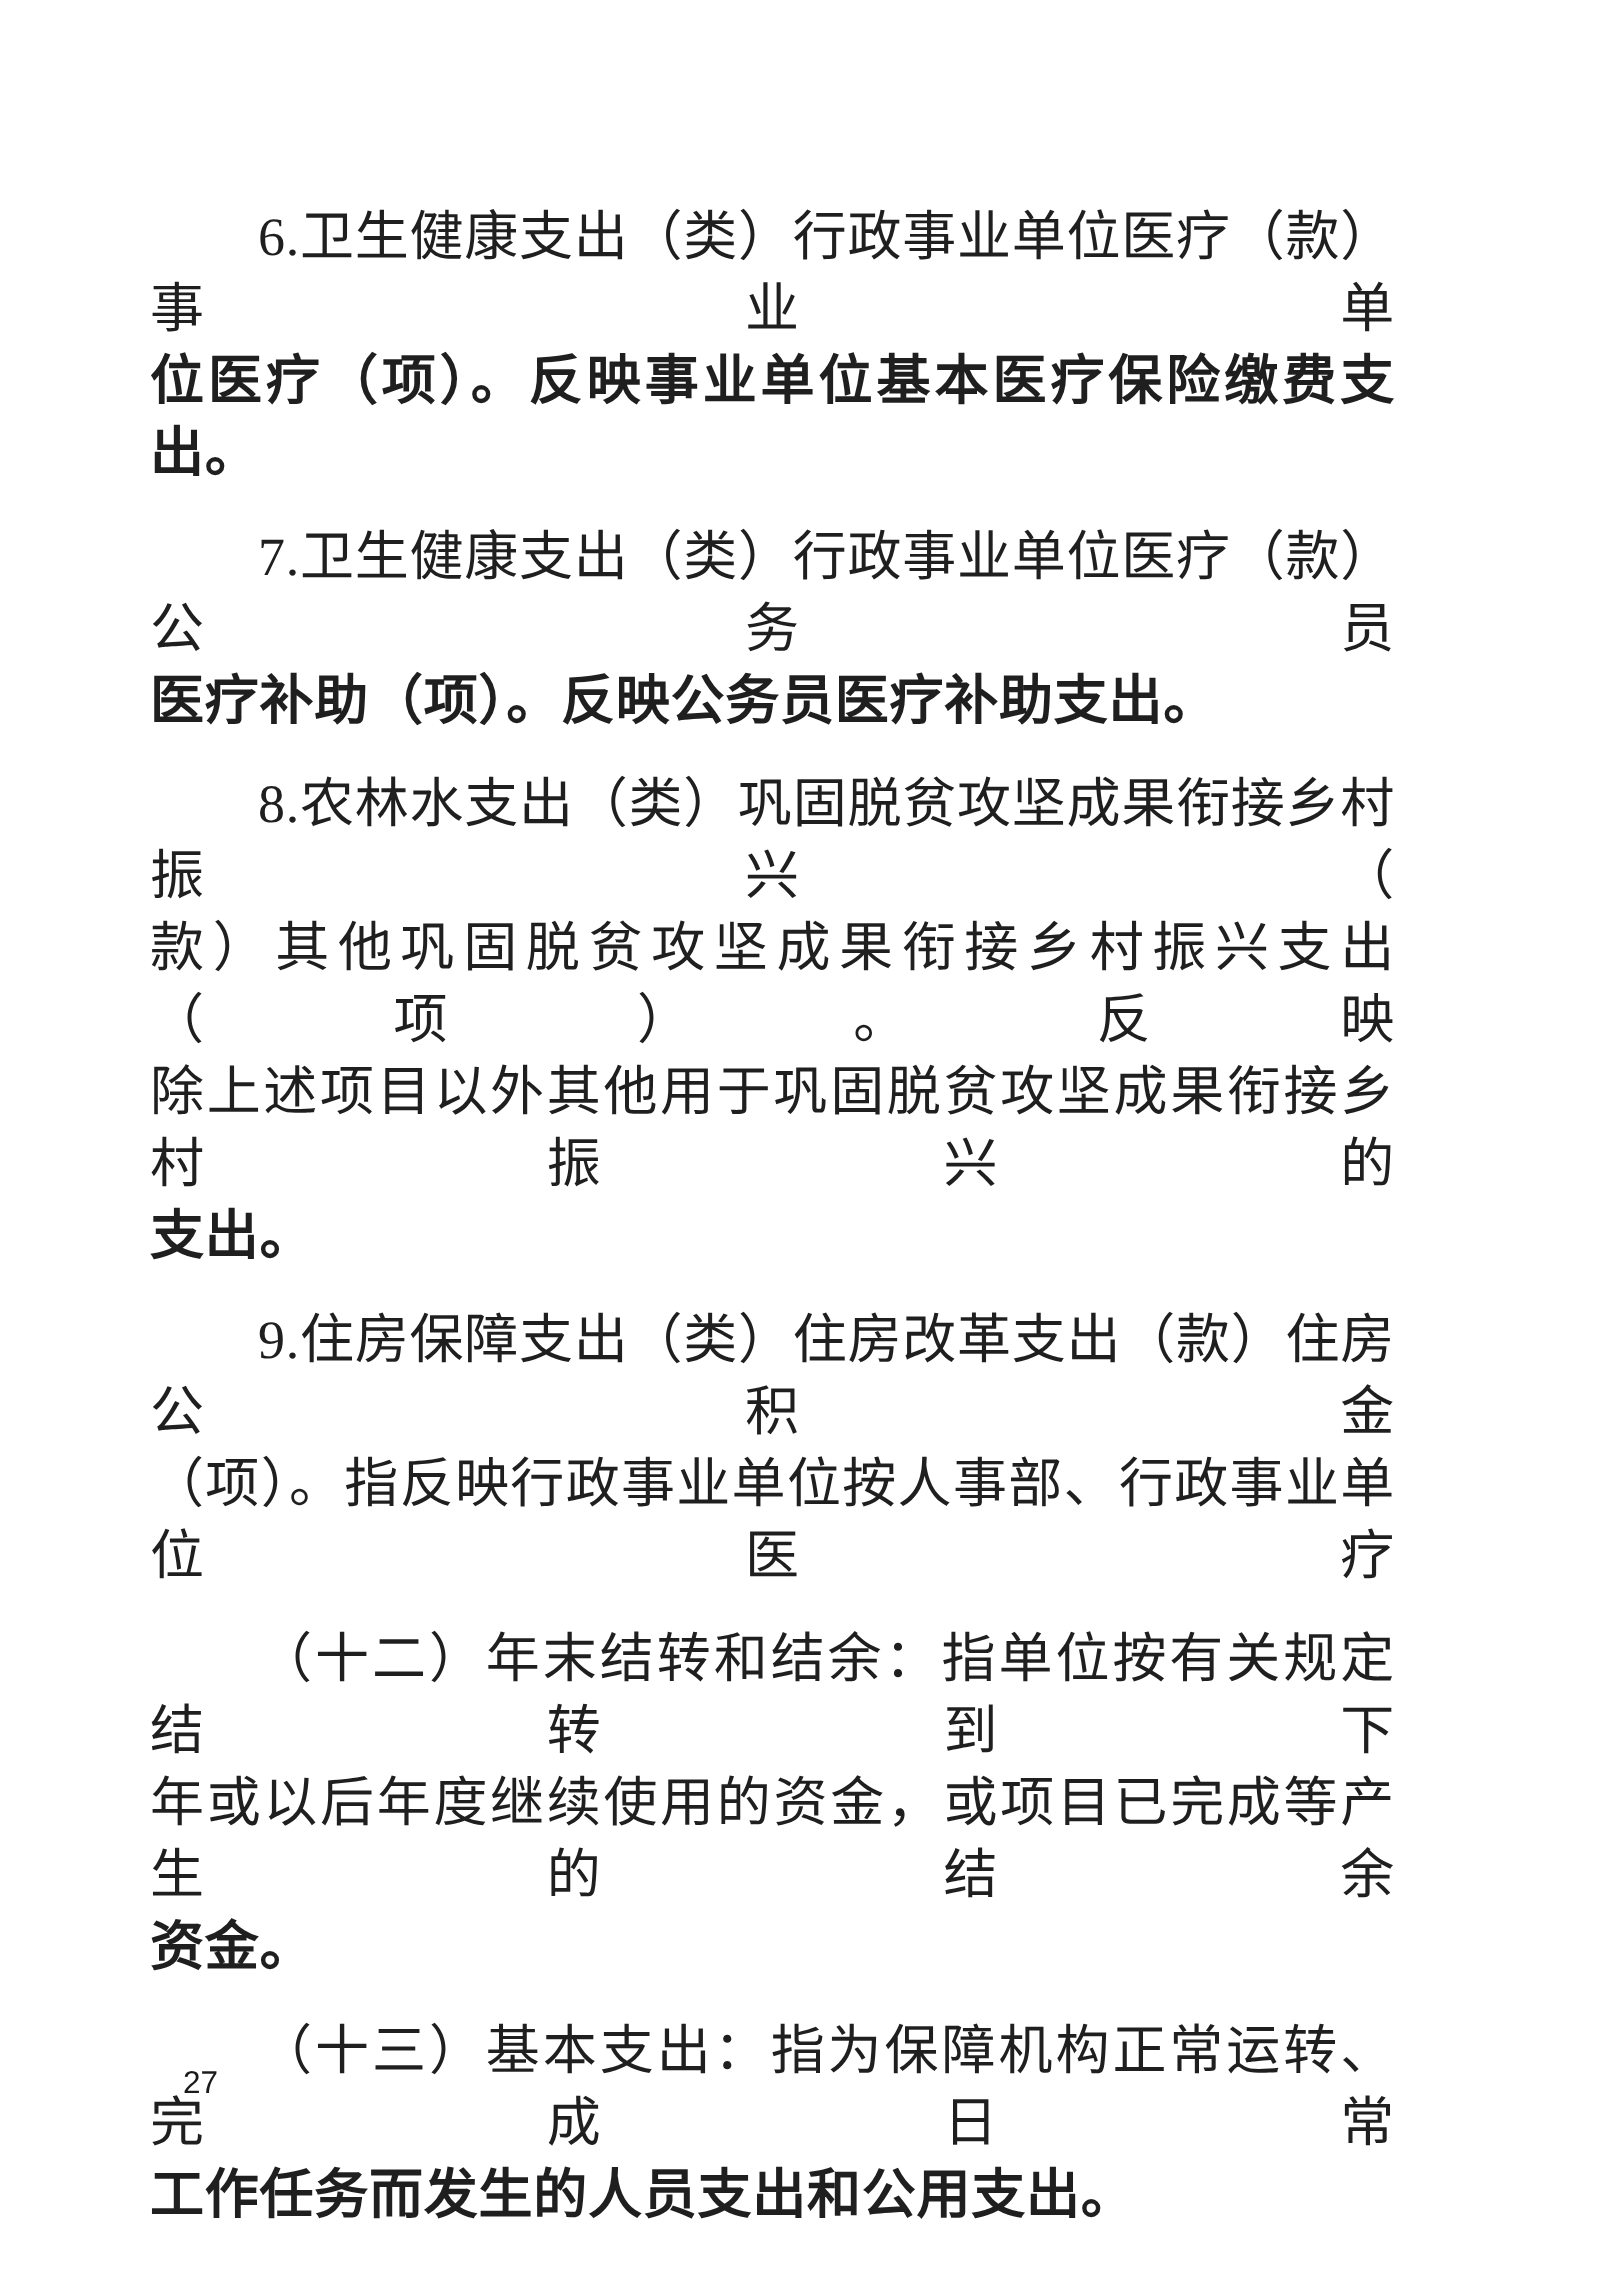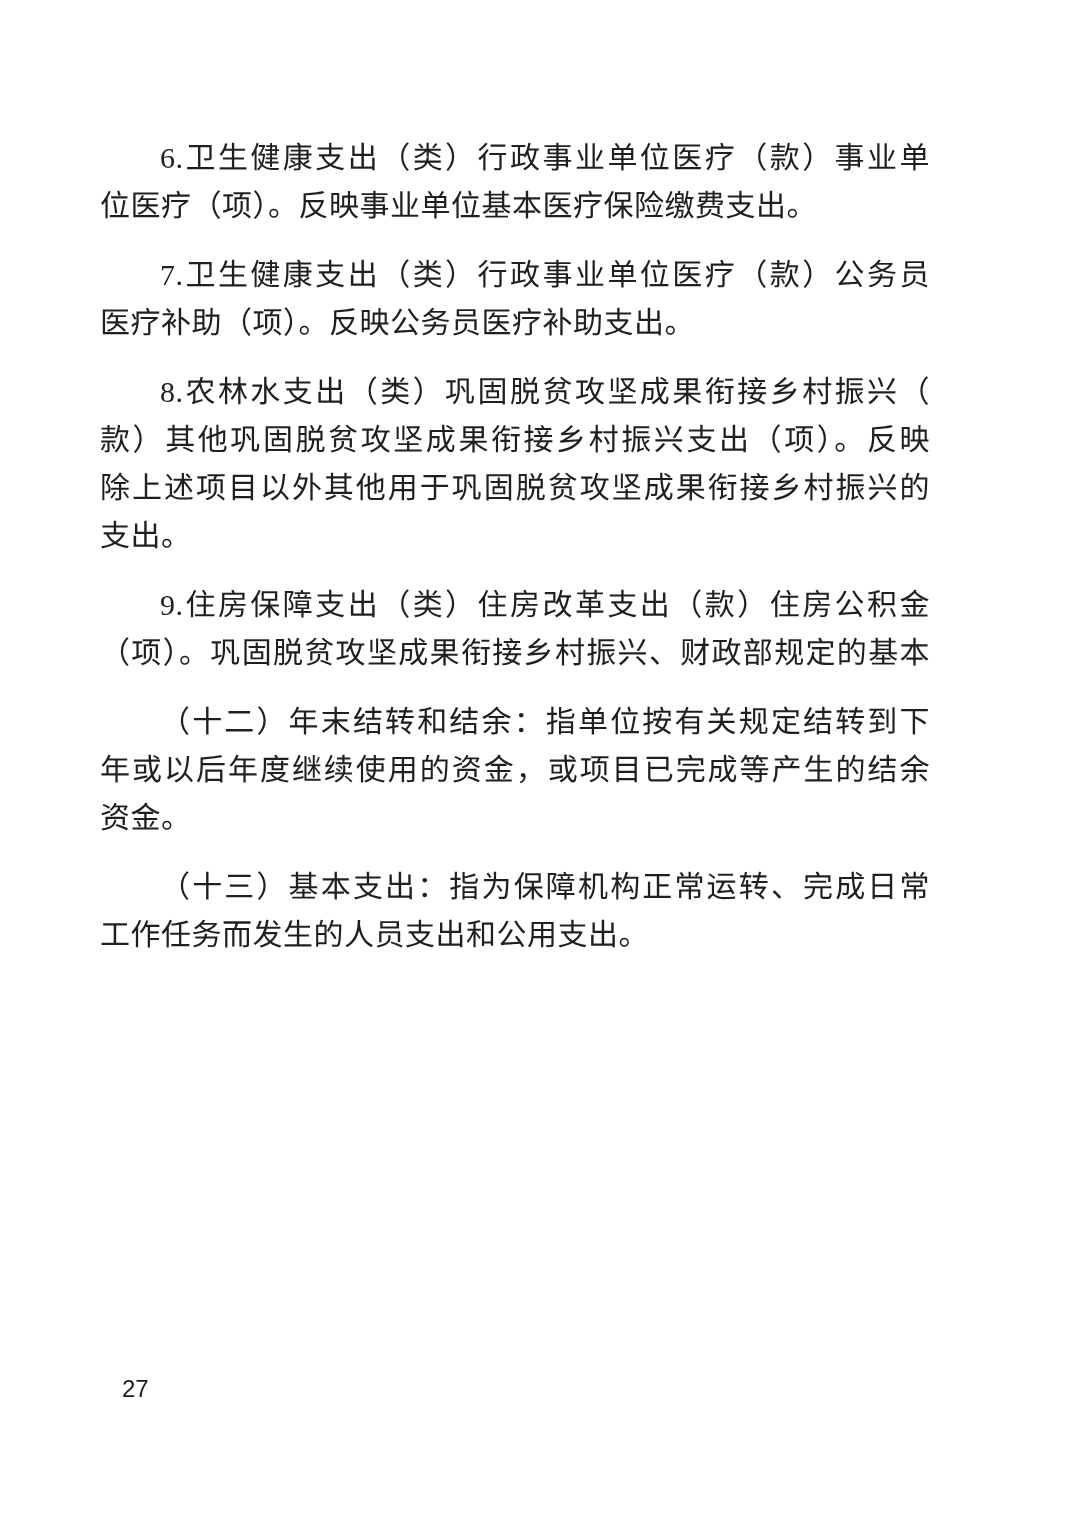--- a/index.html
+++ b/index.html
@@ -18,39 +18,40 @@
   .content {
     position: absolute;
     left: 100px;
     top: 134px;
     width: 830px;
   }
   .para {
     margin: 0 0 21px 0;
   }
   .line {
-    font-size: 30px;
+    font-size: 36px;
     line-height: 48px;
     letter-spacing: 0.5px;
     text-align: justify;
     text-align-last: justify;
     white-space: normal;
   }
   .line.first {
     text-indent: 2em;
   }
   .line.last {
     text-align-last: left;
+    font-weight: bold;
   }
   .page-number {
     position: absolute;
     left: 122px;
     top: 1376px;
     font-family: "Liberation Sans", "DejaVu Sans", sans-serif;
-    font-size: 24px;
+    font-size: 21px;
     line-height: 26px;
     color: #1a1a1a;
   }
 </style>
 </head>
 <body>
 
 <div class="content">
 
   <div class="para">
@@ -65,21 +66,21 @@
 
   <div class="para">
     <div class="line first">8.农林水支出（类）巩固脱贫攻坚成果衔接乡村振兴（</div>
     <div class="line">款）其他巩固脱贫攻坚成果衔接乡村振兴支出（项）。反映</div>
     <div class="line">除上述项目以外其他用于巩固脱贫攻坚成果衔接乡村振兴的</div>
     <div class="line last">支出。</div>
   </div>
 
   <div class="para">
     <div class="line first">9.住房保障支出（类）住房改革支出（款）住房公积金</div>
-    <div class="line">（项）。巩固脱贫攻坚成果衔接乡村振兴、财政部规定的基本</div>
+    <div class="line">（项）。指反映行政事业单位按人事部、行政事业单位医疗</div>
   </div>
 
 
 
   <div class="para">
     <div class="line first">（十二）年末结转和结余：指单位按有关规定结转到下</div>
     <div class="line">年或以后年度继续使用的资金，或项目已完成等产生的结余</div>
     <div class="line last">资金。</div>
   </div>
 

